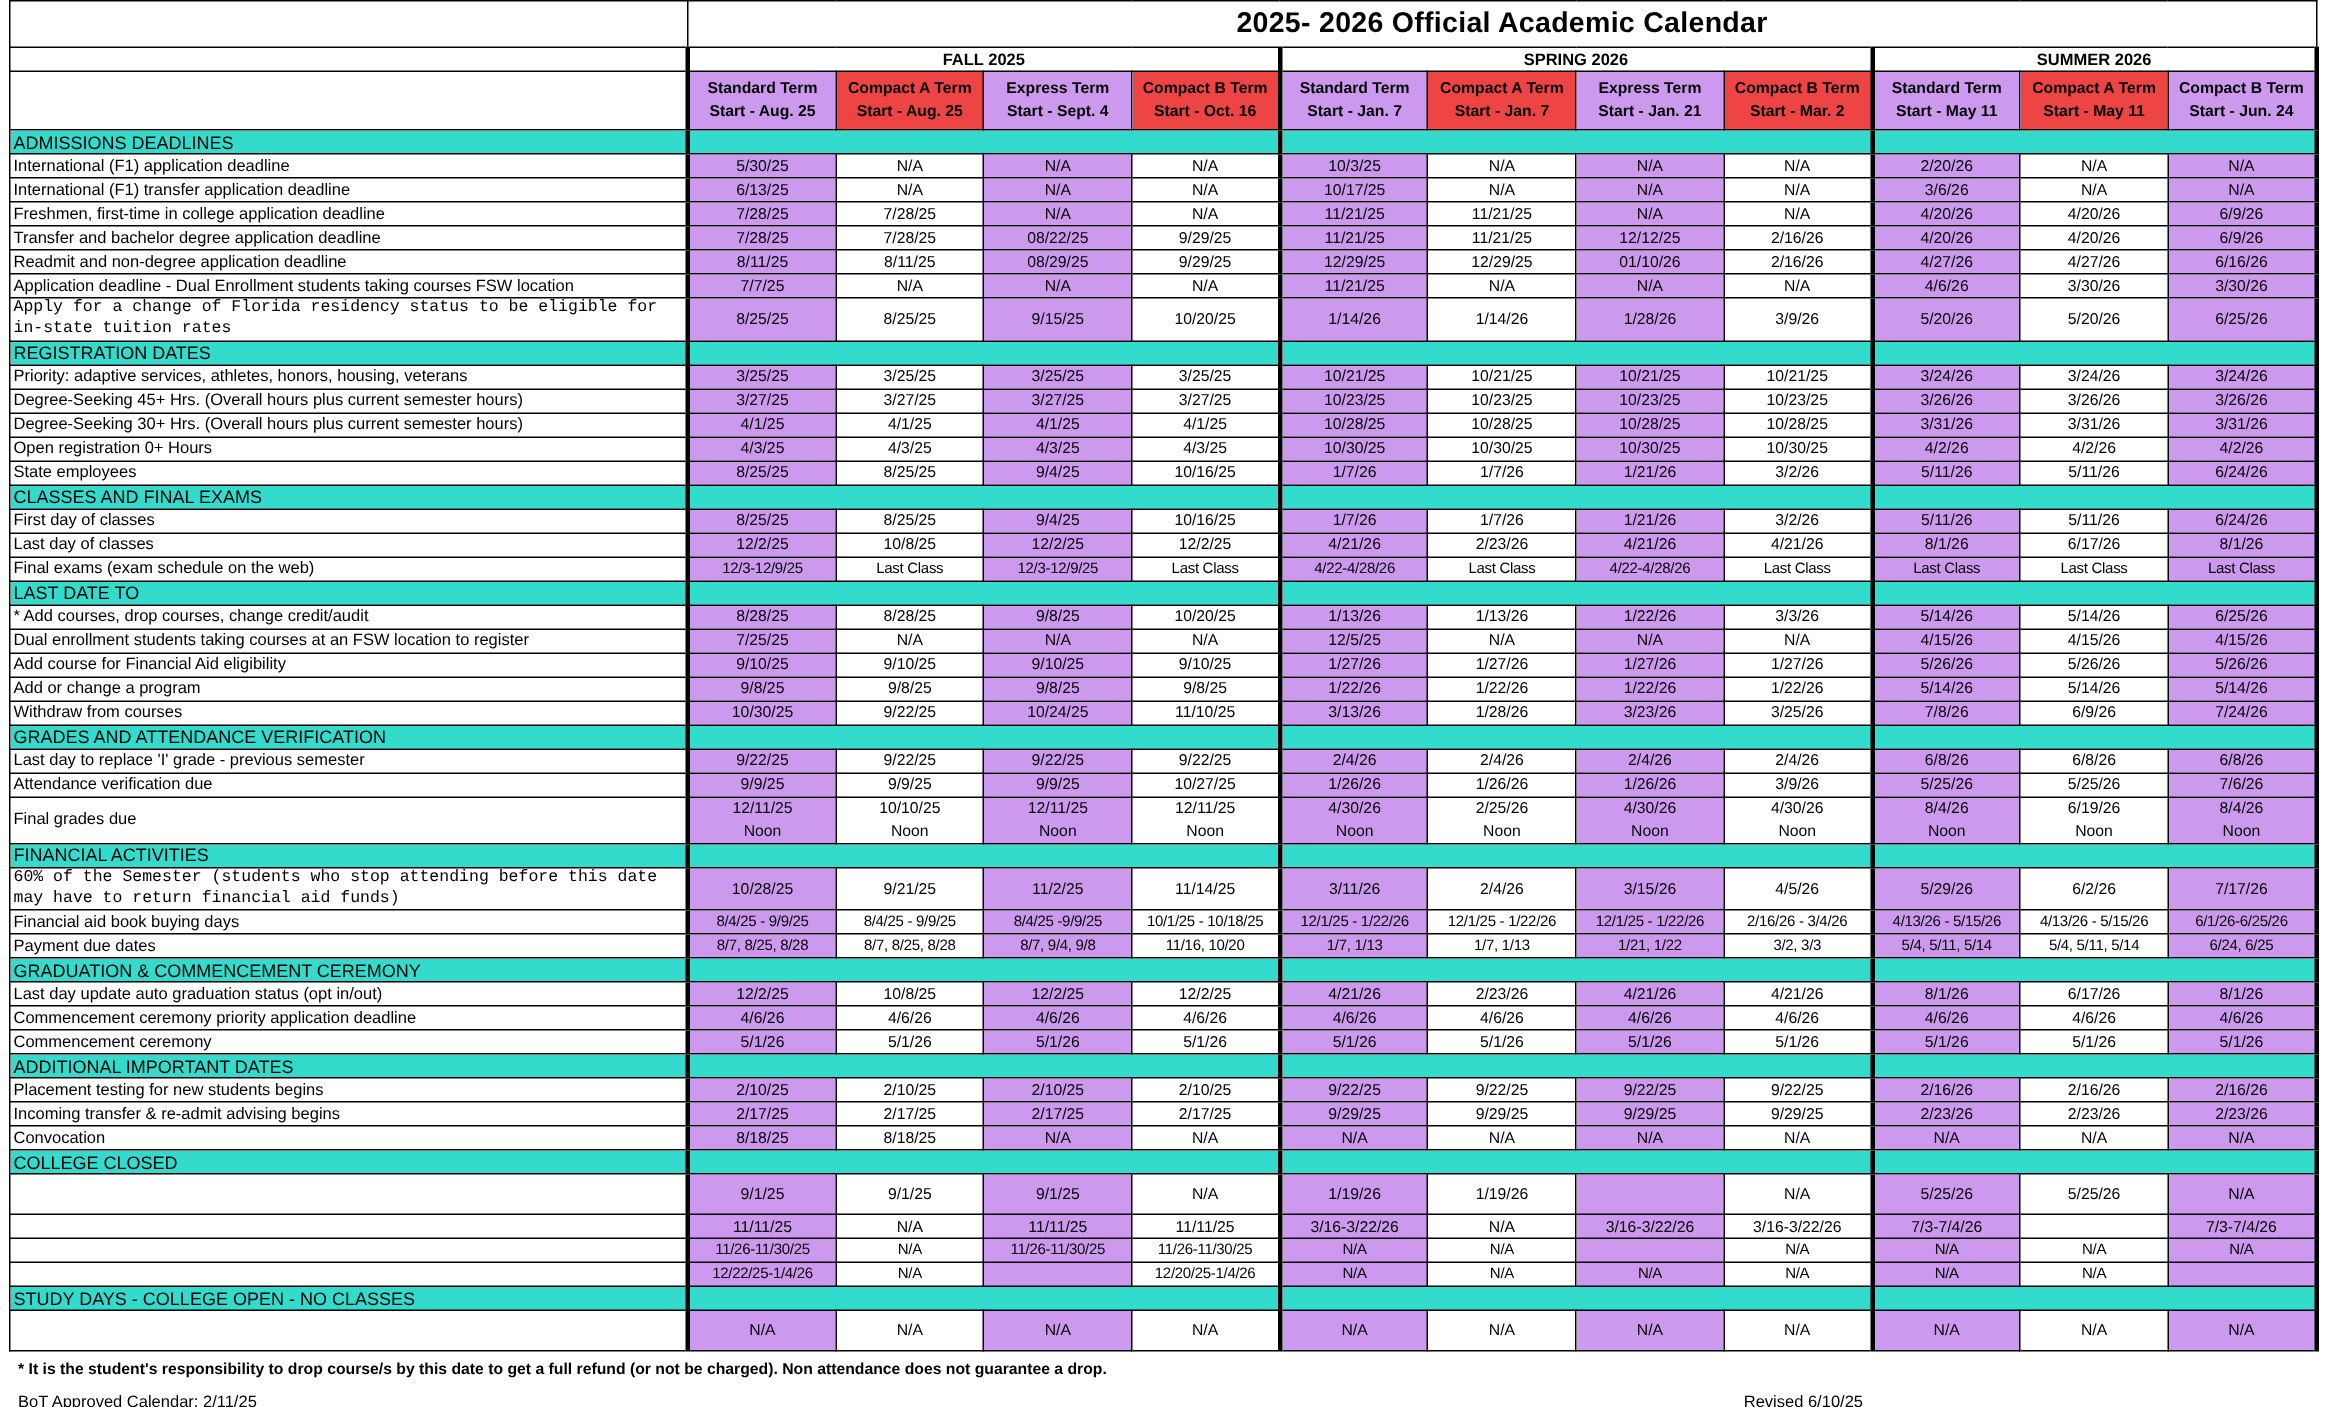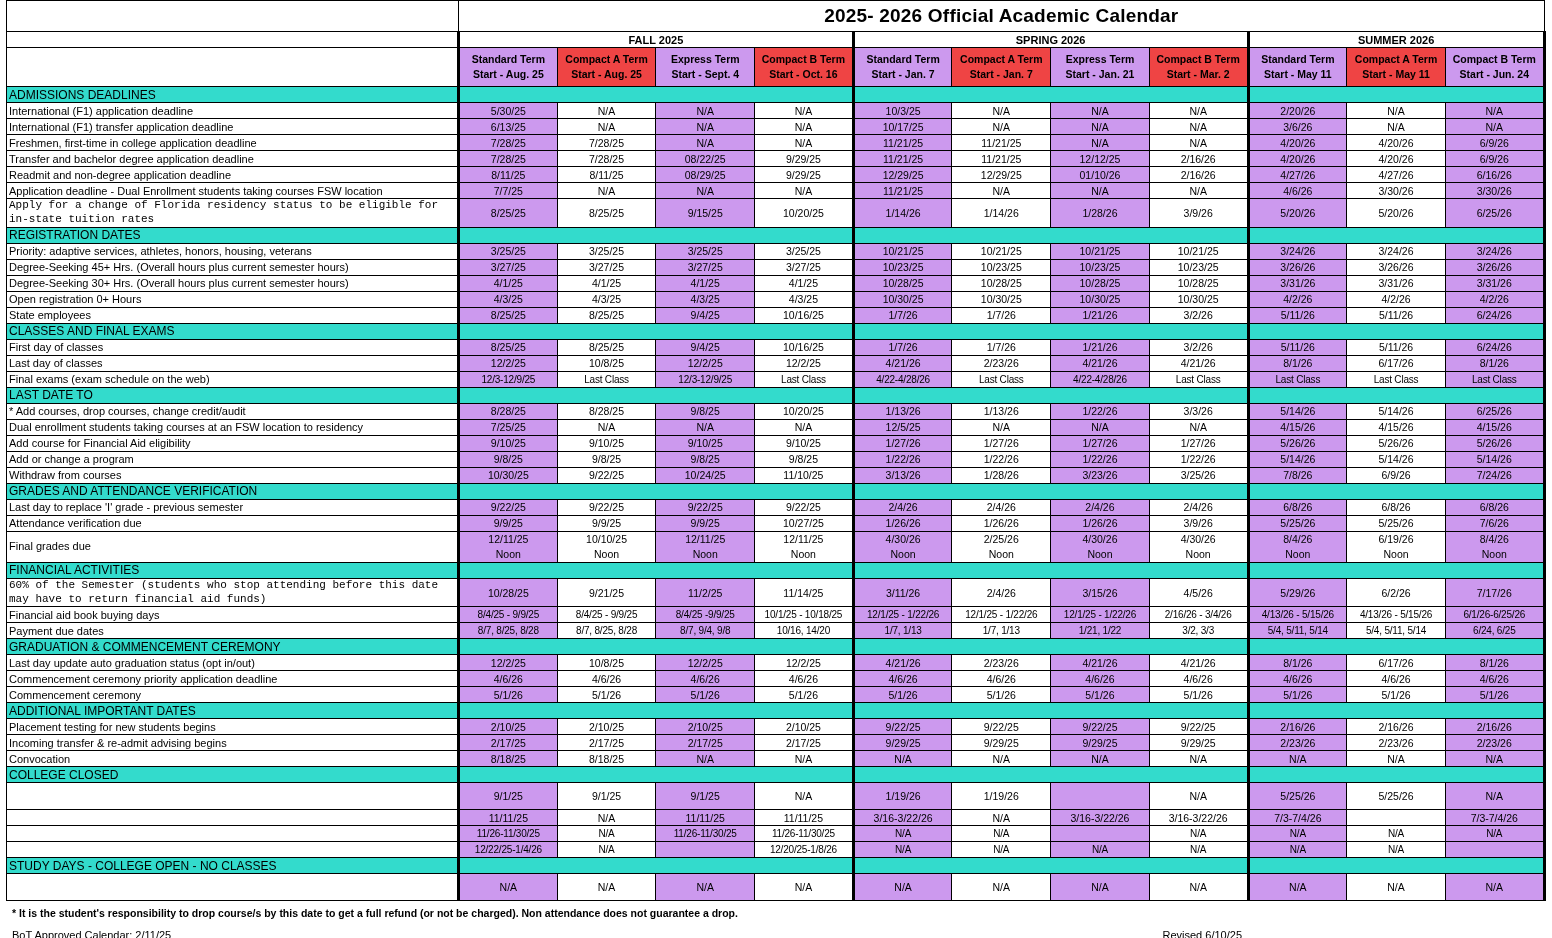--- a/index.html
+++ b/index.html
@@ -466,21 +466,21 @@
           <td class="cell wht">10/20/25</td>
           <td class="cell pur sepL">1/13/26</td>
           <td class="cell wht">1/13/26</td>
           <td class="cell pur">1/22/26</td>
           <td class="cell wht">3/3/26</td>
           <td class="cell pur sepL">5/14/26</td>
           <td class="cell wht">5/14/26</td>
           <td class="cell pur sepR">6/25/26</td>
         </tr>
         <tr>
-          <td class="rowlabel">Dual enrollment students taking courses at an FSW location to residency</td>
+          <td class="rowlabel">Dual enrollment students taking courses at an FSW location to register</td>
           <td class="cell pur sepL">7/25/25</td>
           <td class="cell wht">N/A</td>
           <td class="cell pur">N/A</td>
           <td class="cell wht">N/A</td>
           <td class="cell pur sepL">12/5/25</td>
           <td class="cell wht">N/A</td>
           <td class="cell pur">N/A</td>
           <td class="cell wht">N/A</td>
           <td class="cell pur sepL">4/15/26</td>
           <td class="cell wht">4/15/26</td>
@@ -641,21 +641,21 @@
           <td class="cell wht small">2/16/26 - 3/4/26</td>
           <td class="cell pur small sepL">4/13/26 - 5/15/26</td>
           <td class="cell wht small">4/13/26 - 5/15/26</td>
           <td class="cell pur small sepR">6/1/26-6/25/26</td>
         </tr>
         <tr>
           <td class="rowlabel">Payment due dates</td>
           <td class="cell pur small sepL">8/7, 8/25, 8/28</td>
           <td class="cell wht small">8/7, 8/25, 8/28</td>
           <td class="cell pur small">8/7, 9/4, 9/8</td>
-          <td class="cell wht small">10/16, 14/20</td>
+          <td class="cell wht small">11/16, 10/20</td>
           <td class="cell pur small sepL">1/7, 1/13</td>
           <td class="cell wht small">1/7, 1/13</td>
           <td class="cell pur small">1/21, 1/22</td>
           <td class="cell wht small">3/2, 3/3</td>
           <td class="cell pur small sepL">5/4, 5/11, 5/14</td>
           <td class="cell wht small">5/4, 5/11, 5/14</td>
           <td class="cell pur small sepR">6/24, 6/25</td>
         </tr>
         <tr>
           <td class="sectionlabel">GRADUATION &amp; COMMENCEMENT CEREMONY</td>
@@ -799,21 +799,21 @@
           <td class="cell wht small">N/A</td>
           <td class="cell pur small sepL">N/A</td>
           <td class="cell wht small">N/A</td>
           <td class="cell pur small sepR">N/A</td>
         </tr>
         <tr>
           <td class="rowlabel"></td>
           <td class="cell pur small sepL">12/22/25-1/4/26</td>
           <td class="cell wht small">N/A</td>
           <td class="cell pur small"></td>
-          <td class="cell wht small">12/20/25-1/8/26</td>
+          <td class="cell wht small">12/20/25-1/4/26</td>
           <td class="cell pur small sepL">N/A</td>
           <td class="cell wht small">N/A</td>
           <td class="cell pur small">N/A</td>
           <td class="cell wht small">N/A</td>
           <td class="cell pur small sepL">N/A</td>
           <td class="cell wht small">N/A</td>
           <td class="cell pur small sepR"></td>
         </tr>
         <tr>
           <td class="sectionlabel">STUDY DAYS - COLLEGE OPEN - NO CLASSES</td>

